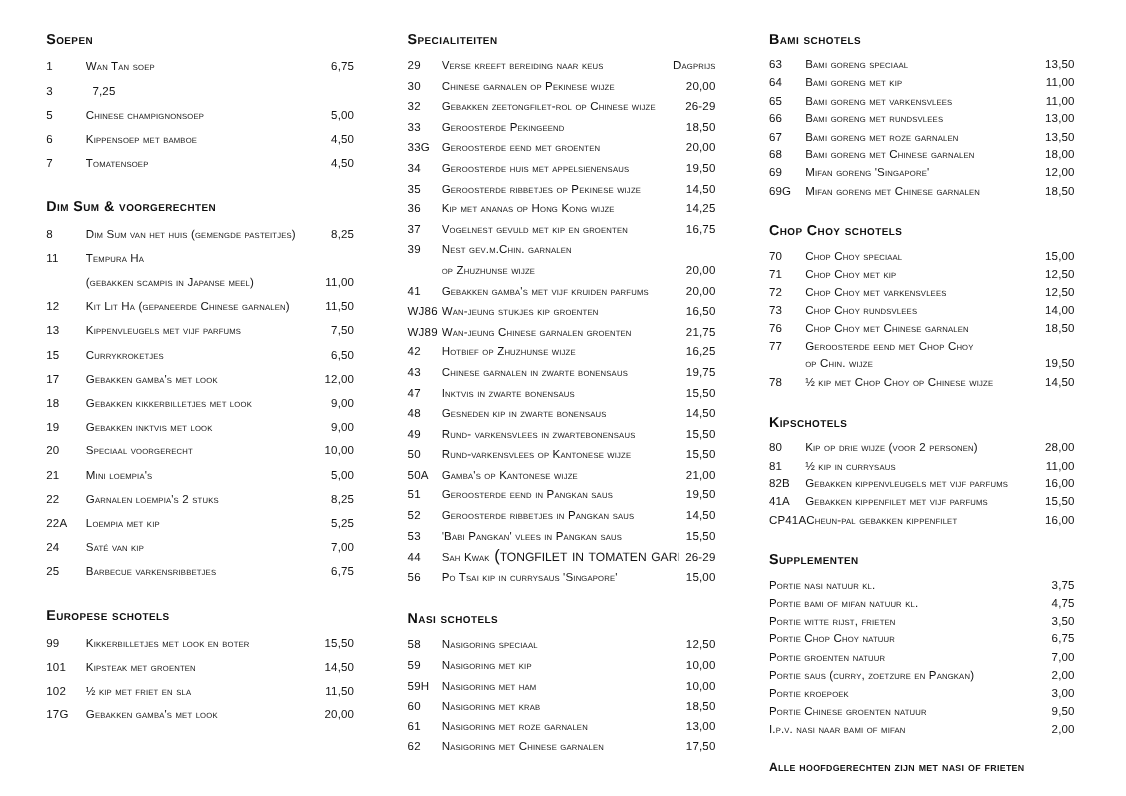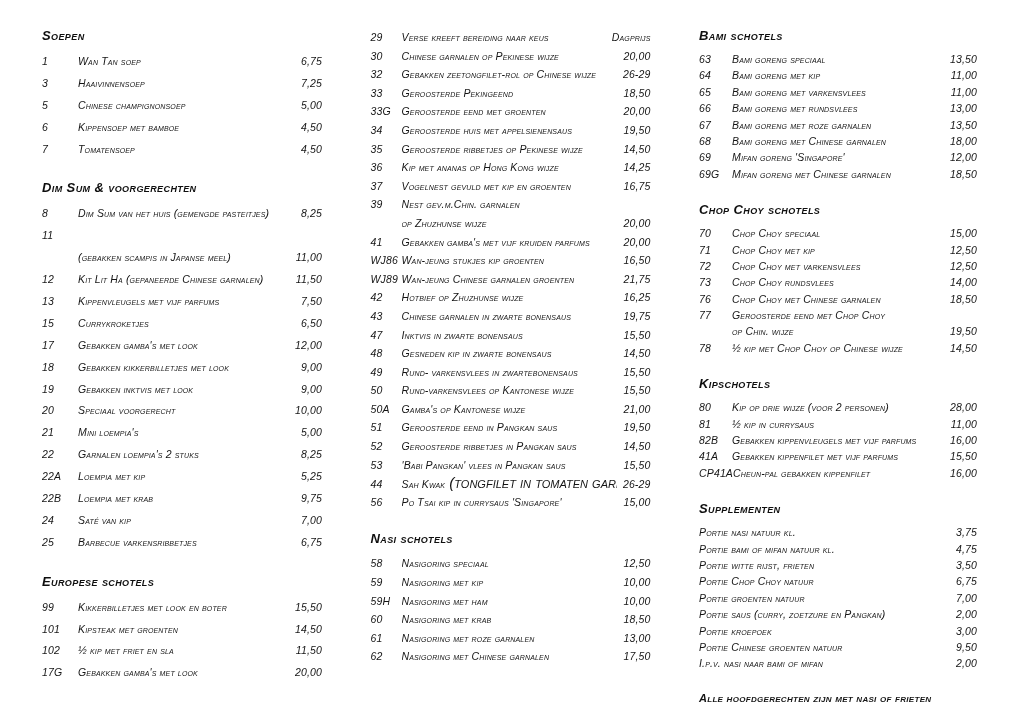--- a/index.html
+++ b/index.html
@@ -8,21 +8,21 @@
     width: 1024px;
     height: 724px;
     background: #ffffff;
     padding: 28px 47px 0 42px;
     display: flex;
     justify-content: space-between;
     font-family: "Liberation Sans", sans-serif;
     font-variant: small-caps;
     color: #141414;
   }
-  .col { width: 280px; font-style: italic; }
+  .col { width: 280px; }
   .col.col3 { width: 278px; }
   .col1 { --rowh: 21.9px; --numw: 36px; }
   .col2 { --rowh: 18.6px; --numw: 31px; }
   .col3 { --rowh: 16.4px; --numw: 33px; }
   .section { margin-bottom: 20px; }
   .heading {
     font-size: 13px;
     font-weight: 700;
     letter-spacing: 0.4px;
     margin: 0 0 8px 0;
@@ -56,21 +56,20 @@
     <div class="sections">
         <div class="section">
           <h2 class="heading">Soepen</h2>
           <div class="row">
             <span class="num">1</span>
             <span class="name">Wan Tan soep</span>
             <span class="price">6,75</span>
           </div>
           <div class="row">
             <span class="num">3</span>
-            <span class="name">Haaivinnensoep</span>
             <span class="price">7,25</span>
           </div>
           <div class="row">
             <span class="num">5</span>
             <span class="name">Chinese champignonsoep</span>
             <span class="price">5,00</span>
           </div>
           <div class="row">
             <span class="num">6</span>
             <span class="name">Kippensoep met bamboe</span>
@@ -84,20 +83,21 @@
         </div>
         <div class="section">
           <h2 class="heading">Dim Sum &amp; voorgerechten</h2>
           <div class="row">
             <span class="num">8</span>
             <span class="name">Dim Sum van het huis (gemengde pasteitjes)</span>
             <span class="price">8,25</span>
           </div>
           <div class="row">
             <span class="num">11</span>
+            <span class="name">Tempura Ha</span>
             <span class="price"></span>
           </div>
           <div class="row">
             <span class="num"></span>
             <span class="name">(gebakken scampis in Japanse meel)</span>
             <span class="price">11,00</span>
           </div>
           <div class="row">
             <span class="num">12</span>
             <span class="name">Kit Lit Ha (gepaneerde Chinese garnalen)</span>
@@ -140,25 +140,20 @@
           </div>
           <div class="row">
             <span class="num">22</span>
             <span class="name">Garnalen loempia's 2 stuks</span>
             <span class="price">8,25</span>
           </div>
           <div class="row">
             <span class="num">22A</span>
             <span class="name">Loempia met kip</span>
             <span class="price">5,25</span>
-          </div>
-          <div class="row">
-            <span class="num">22B</span>
-            <span class="name">Loempia met krab</span>
-            <span class="price">9,75</span>
           </div>
           <div class="row">
             <span class="num">24</span>
             <span class="name">Saté van kip</span>
             <span class="price">7,00</span>
           </div>
           <div class="row">
             <span class="num">25</span>
             <span class="name">Barbecue varkensribbetjes</span>
             <span class="price">6,75</span>
@@ -185,20 +180,21 @@
             <span class="num">17G</span>
             <span class="name">Gebakken gamba's met look</span>
             <span class="price">20,00</span>
           </div>
         </div>
       </div>
   </div>
   <div class="col col2">
     <div class="sections">
         <div class="section">
+          <h2 class="heading">Specialiteiten</h2>
           <div class="row">
             <span class="num">29</span>
             <span class="name">Verse kreeft bereiding naar keus</span>
             <span class="price">Dagprijs</span>
           </div>
           <div class="row">
             <span class="num">30</span>
             <span class="name">Chinese garnalen op Pekinese wijze</span>
             <span class="price">20,00</span>
           </div>

